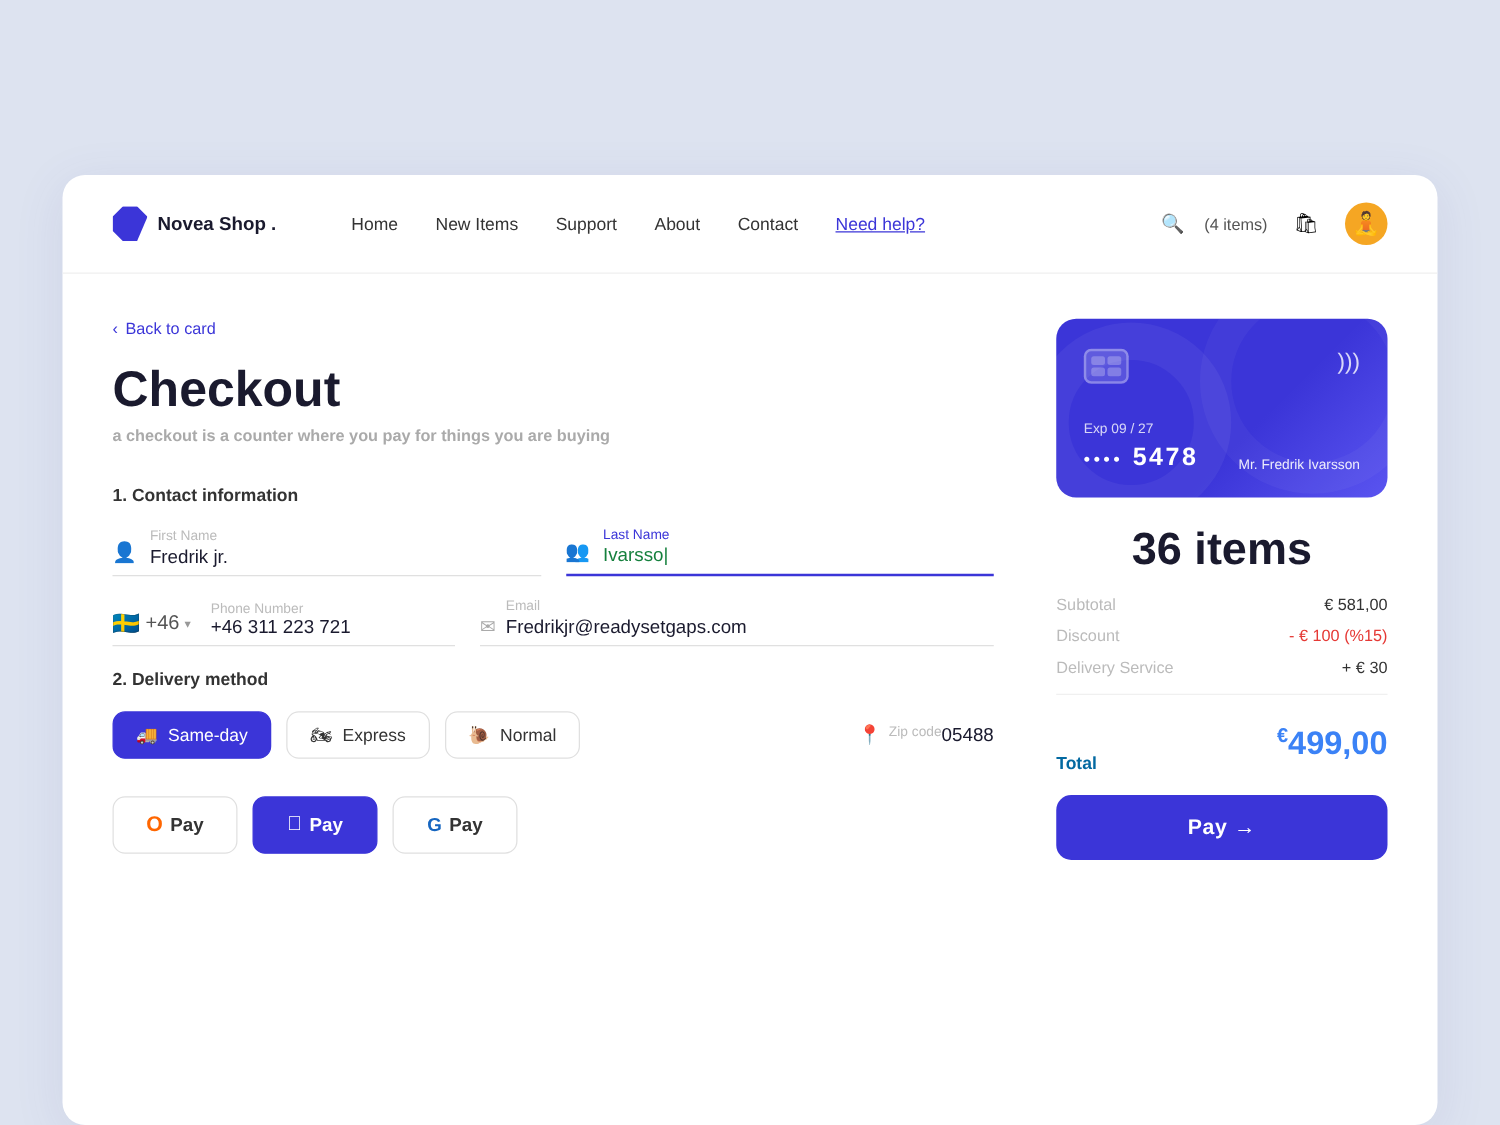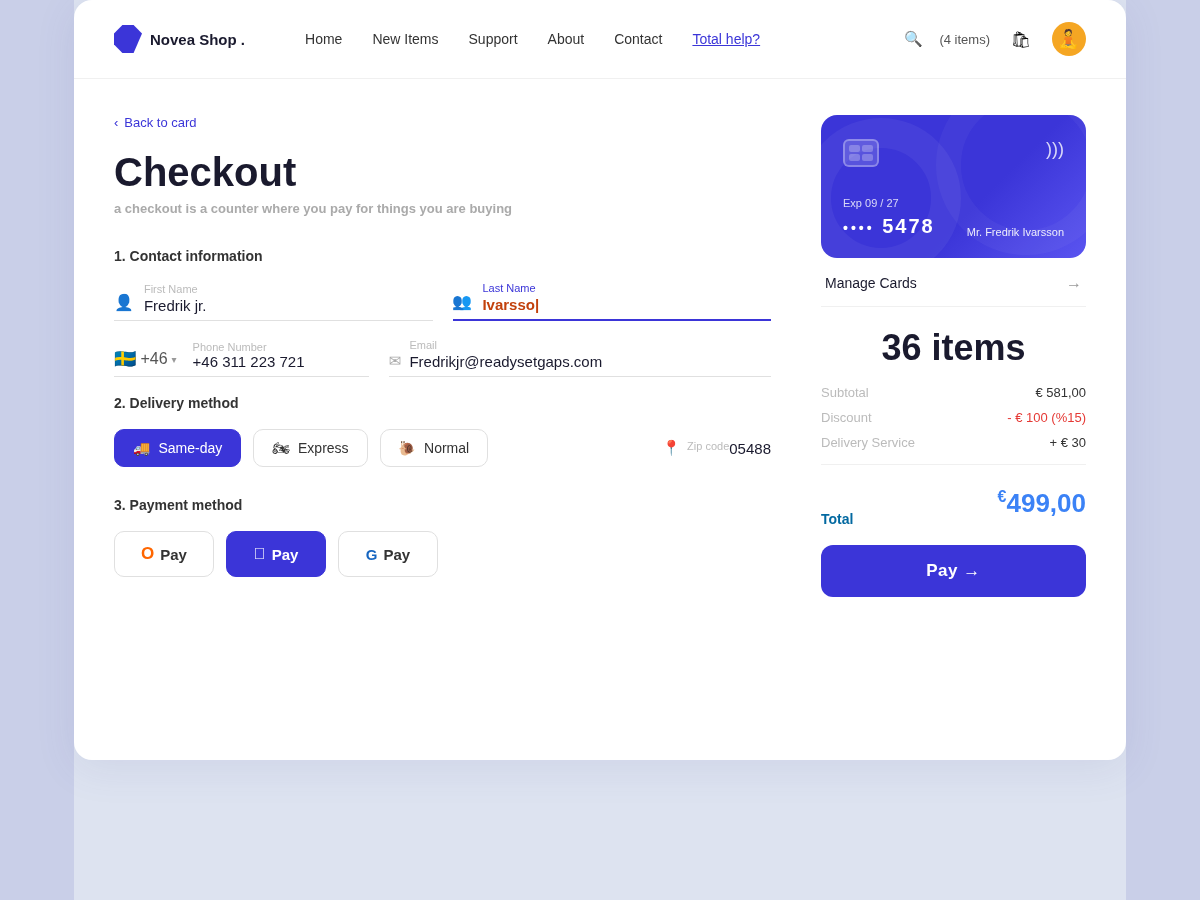--- a/index.html
+++ b/index.html
@@ -6,24 +6,24 @@
     body {
       background: #c9cfe8;
       display: flex;
       align-items: center;
       justify-content: center;
       min-height: 100vh;
       font-family: -apple-system, BlinkMacSystemFont, 'Segoe UI', sans-serif;
     }
     .page-wrapper {
       background: #dde3f0;
-      width: 1052px;
+      width: 1200px;
       height: 900px;
       display: flex;
-      align-items: flex-start;
+      align-items: flex-end;
       justify-content: center;
     }
     .card-container {
       background: #fff;
       border-radius: 18px;
       width: 1100px;
       min-height: 760px;
       padding: 0;
       box-shadow: 0 8px 40px rgba(80,80,160,0.10);
       overflow: hidden;
@@ -182,22 +182,21 @@
     }
     .field-value {
       font-size: 15px;
       color: #1a1a2e;
       font-weight: 500;
     }
     .field-label.active-label {
       color: #3b35d8;
     }
     .field-value.active-value {
-      color: #c2410c;
-      font-weight: bold;
+      color: #15803d;
     }
     .flag-code {
       display: flex;
       align-items: center;
       gap: 4px;
       font-size: 13px;
       color: #555;
       cursor: pointer;
       padding-right: 8px;
     }
@@ -493,21 +492,21 @@
       <a class="logo-area">
         <span class="logo-icon"></span>
         <span class="logo-text">Novea Shop .</span>
       </a>
       <div class="nav-links">
         <a class="nav-link">Home</a>
         <a class="nav-link">New Items</a>
         <a class="nav-link">Support</a>
         <a class="nav-link">About</a>
         <a class="nav-link">Contact</a>
-        <a class="nav-link help">Total help?</a>
+        <a class="nav-link help">Need help?</a>
       </div>
       <div class="nav-right">
         <span class="search-icon-btn">🔍</span>
         <span class="cart-info">(4 items)</span>
         <div class="cart-icon-wrap">🛍</div>
         <div class="avatar">
           <span>🧘</span>
         </div>
       </div>
     </nav>
@@ -583,21 +582,20 @@
               <span class="zip-icon">📍</span>
               <div class="zip-field">
                 <span class="zip-label">Zip code</span>
                 <span class="zip-value">05488</span>
               </div>
             </div>
           </div>
         </div>
 
         <div class="payment-section">
-          <div class="section-title">3. Payment method</div>
           <div class="payment-options">
             <button class="pay-btn">
               <span class="pay-o">O</span>
               <span>Pay</span>
             </button>
             <button class="pay-btn active">
               <span class="pay-apple"></span>
               <span>Pay</span>
             </button>
             <button class="pay-btn">
@@ -627,24 +625,20 @@
             <span>Exp</span>&nbsp;<span>09 / 27</span>
           </div>
           <div class="cc-bottom-row">
             <span class="cc-number">
               <span class="cc-dots">••••</span>&nbsp;<span>5478</span>
             </span>
             <span class="cc-name">Mr. Fredrik Ivarsson</span>
           </div>
         </div>
 
-        <div class="manage-cards-row">
-          <span class="manage-cards-label">Manage Cards</span>
-          <span class="manage-arrow">→</span>
-        </div>
 
         <div class="items-count">36 items</div>
 
         <div class="price-row">
           <span class="price-label">Subtotal</span>
           <span class="price-value">€ 581,00</span>
         </div>
         <div class="price-row">
           <span class="price-label">Discount</span>
           <span class="price-value discount">- € 100 (%15)</span>

